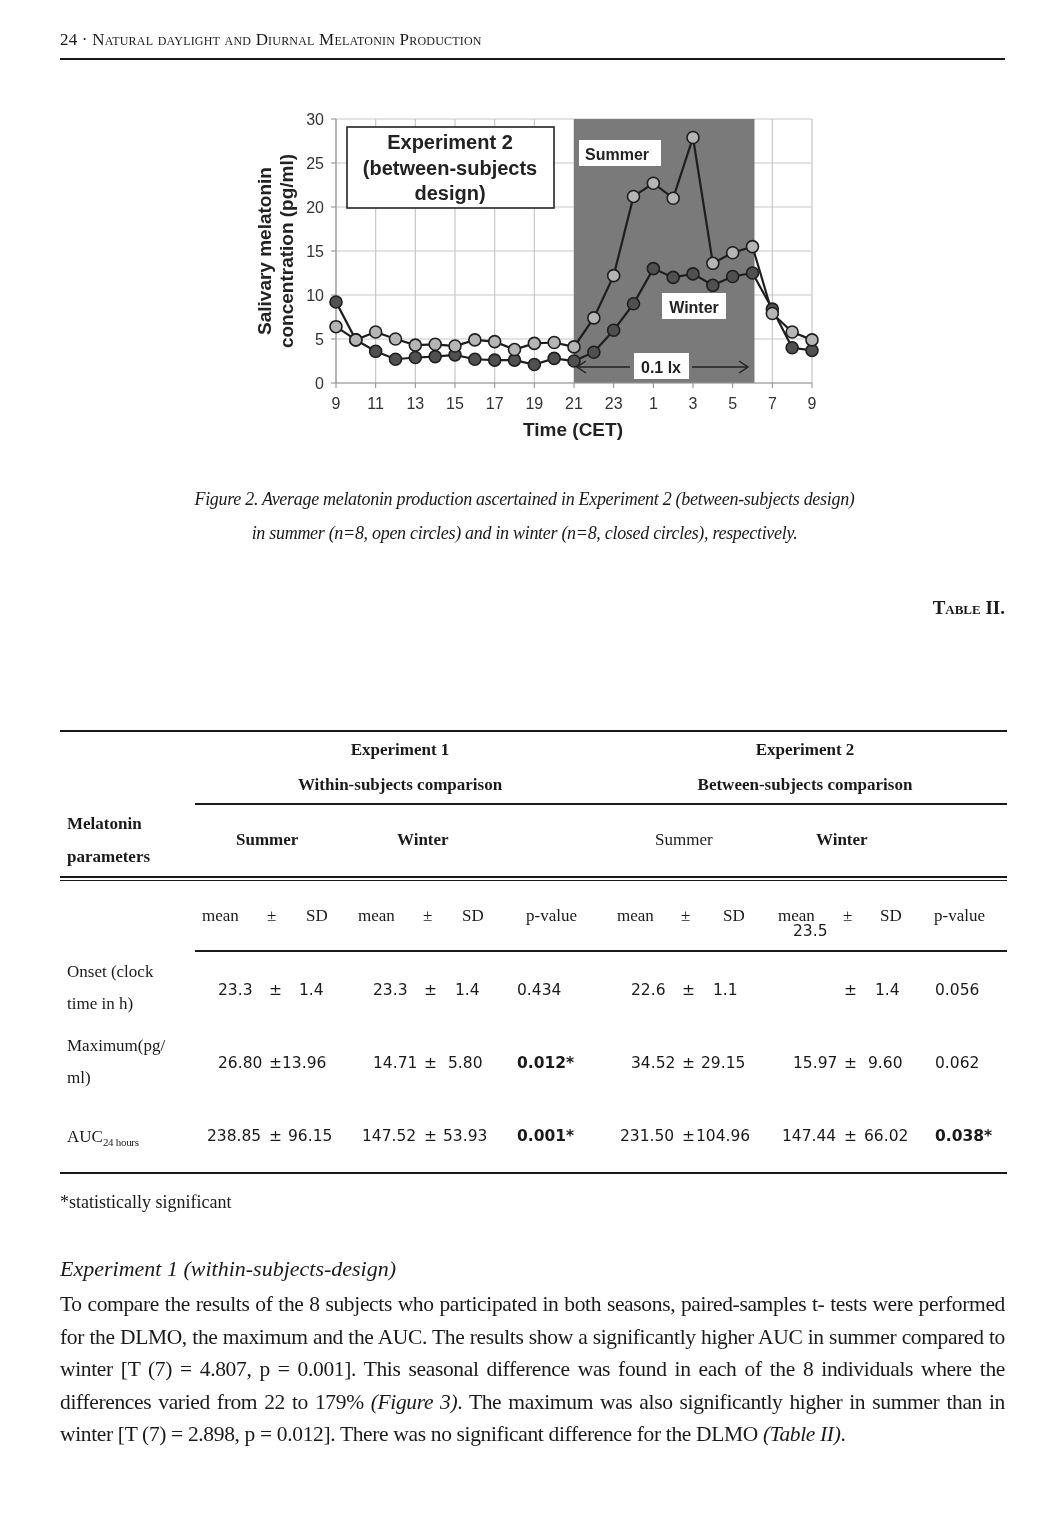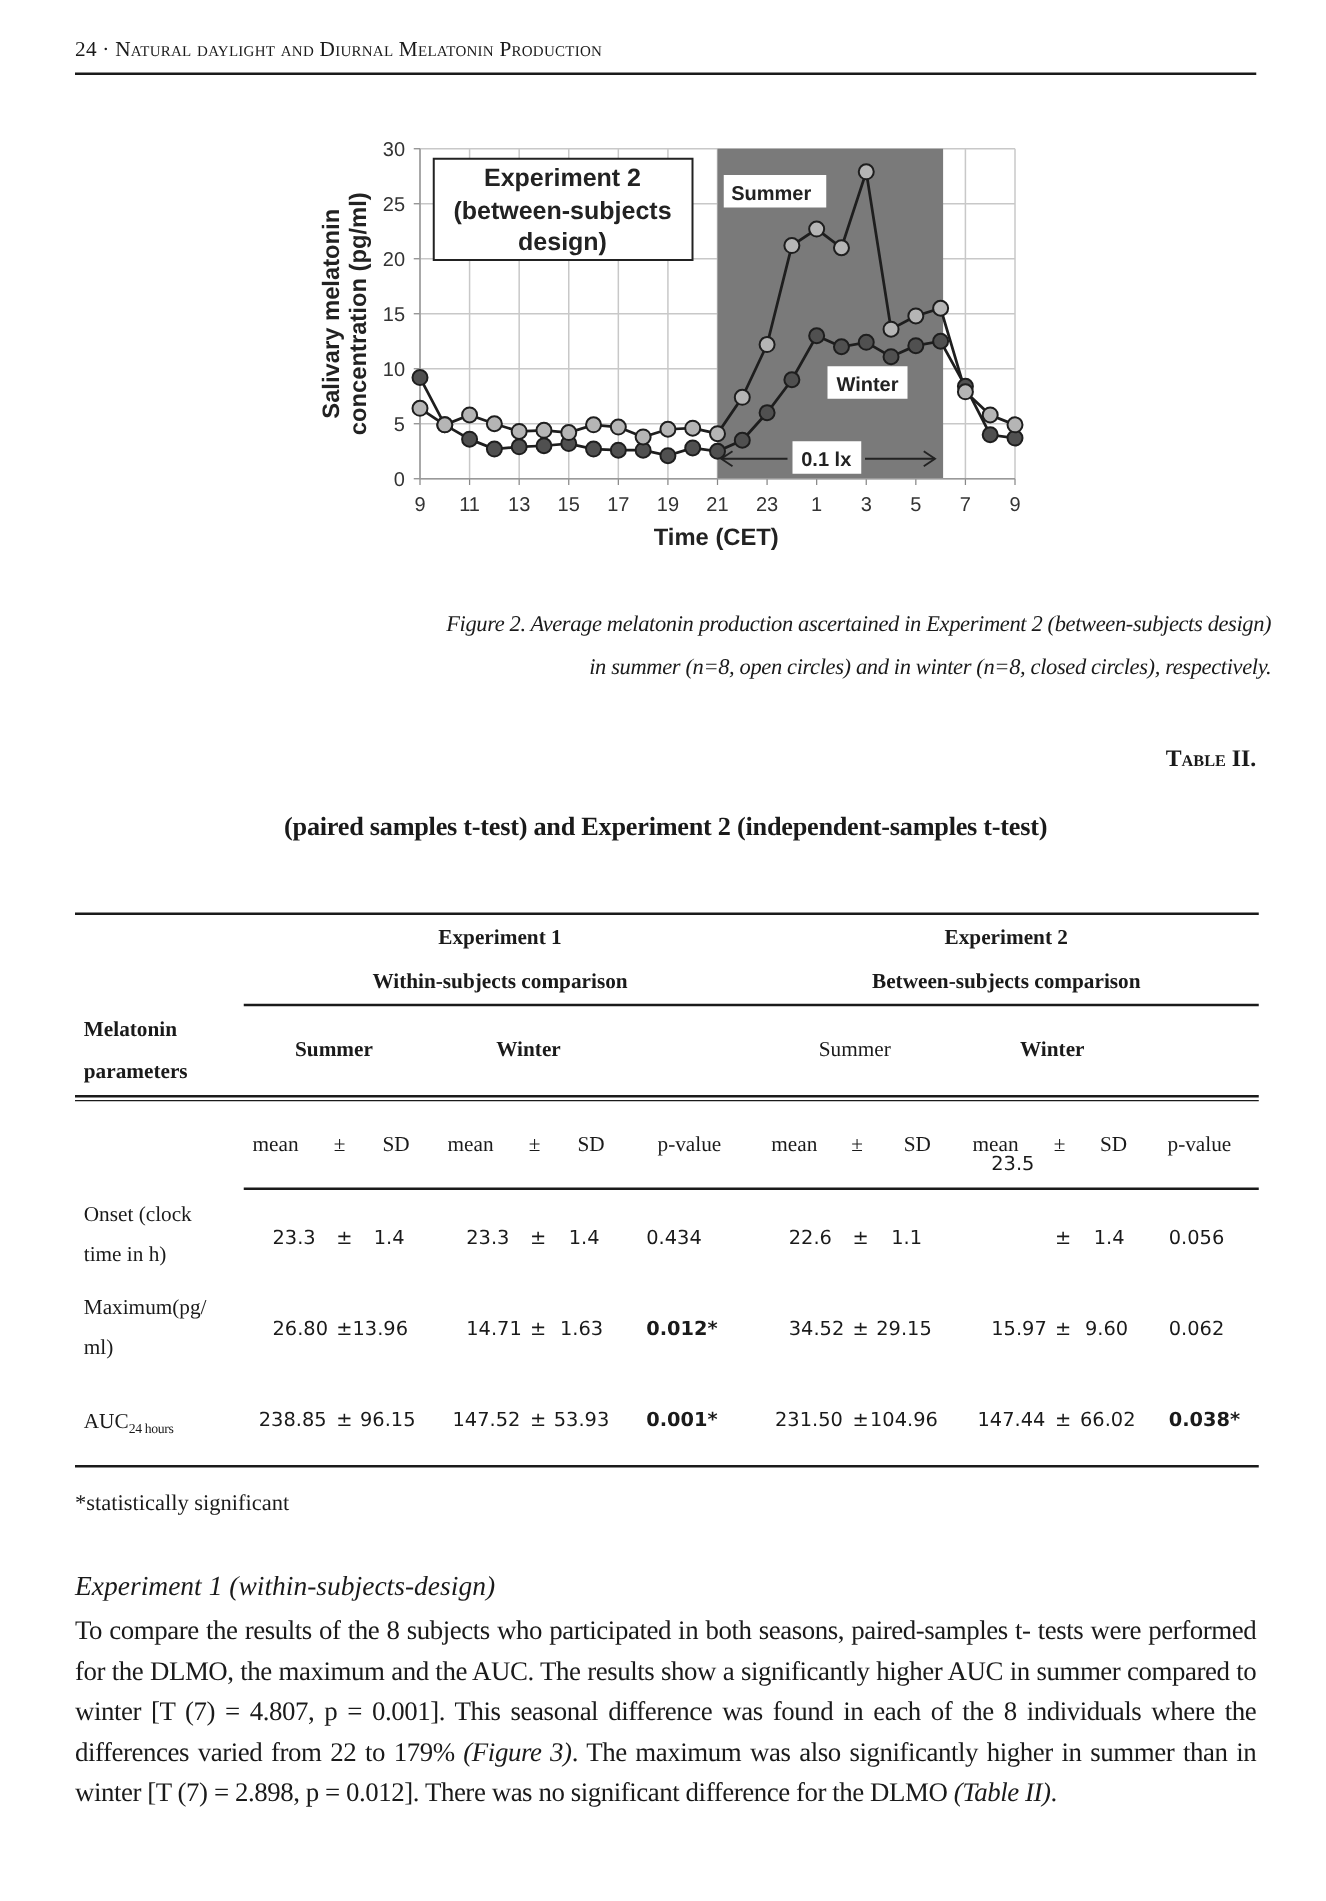--- a/index.html
+++ b/index.html
@@ -3,21 +3,21 @@
 <meta charset="utf-8">
 <style>
   html, body { margin:0; padding:0; background:#fff; }
   body { width:1061px; height:1521px; position:relative; overflow:hidden; font-family:"Liberation Serif", serif; color:#1a1a1a; }
   .abs { position:absolute; }
   #running-head { left:60px; top:30px; font-size:17px; letter-spacing:0.2px; }
   #running-head .sc { font-variant:small-caps; }
   #head-rule { left:60px; top:58px; width:945px; height:2px; background:#1a1a1a; }
   #chart-svg { left:0; top:0; }
   .sans { font-family:"Liberation Sans", sans-serif; }
-  #caption { left:72px; top:482px; width:945px; text-align:right; font-style:italic; font-size:18px; line-height:34px; letter-spacing:-0.3px; }
+  #caption { left:52px; top:482px; width:945px; text-align:center; font-style:italic; font-size:18px; line-height:34px; letter-spacing:-0.3px; }
   #table-label { right:56px; top:597px; font-size:19px; font-weight:bold; font-variant:small-caps; }
   #table-title { left:60px; top:644px; width:945px; text-align:center; font-weight:bold; font-size:21px; line-height:34px; letter-spacing:-0.2px; }
   .hr { position:absolute; background:#1a1a1a; height:2px; }
   .cell { position:absolute; font-size:17px; white-space:nowrap; }
   .bold { font-weight:bold; }
   .num { font-family:"DejaVu Sans", sans-serif; font-size:15.5px; }
   .numb { font-family:"DejaVu Sans", sans-serif; font-size:15.5px; font-weight:bold; }
   .ctr { text-align:center; }
   #footnote { left:60px; top:1192px; font-size:18px; }
   #section-heading { left:60px; top:1256px; font-size:22px; font-style:italic; }
@@ -179,21 +179,20 @@
   <text class="sans" transform="translate(293,251) rotate(-90)" text-anchor="middle" font-size="19" font-weight="bold" fill="#222">concentration (pg/ml)</text>
 </svg>
 
 <div id="caption" class="abs">
   <div>Figure 2. Average melatonin production ascertained in Experiment 2 (between-subjects design)</div>
   <div>in summer (n=8, open circles) and in winter (n=8, closed circles), respectively.</div>
 </div>
 
 <div id="table-label" class="abs">Table II.</div>
 <div id="table-title" class="abs">
-  <div>(paired samples t-test) and Experiment 2 (independent-samples t-test)</div>
 </div>
 
 <div>
   <div class="hr" style="left:60px; top:730px; width:947px;"></div>
 
   <div class="cell bold ctr" style="left:195px; top:740px; width:410px;">Experiment 1</div>
   <div class="cell bold ctr" style="left:195px; top:775px; width:410px;">Within-subjects comparison</div>
   <div class="cell bold ctr" style="left:605px; top:740px; width:400px;">Experiment 2</div>
   <div class="cell bold ctr" style="left:605px; top:775px; width:400px;">Between-subjects comparison</div>
 
@@ -247,21 +246,21 @@
   </div>
 
   <div>
     <div class="cell" style="left:67px; top:1036px;">Maximum(pg/</div>
     <div class="cell" style="left:67px; top:1068px;">ml)</div>
     <div class="cell num" style="left:218px; top:1054px;">26.80</div>
     <div class="cell num" style="left:269px; top:1054px;">±</div>
     <div class="cell num" style="left:282px; top:1054px;">13.96</div>
     <div class="cell num" style="left:373px; top:1054px;">14.71</div>
     <div class="cell num" style="left:424px; top:1054px;">±</div>
-    <div class="cell num" style="left:448px; top:1054px;">1.63</div>
+    <div class="cell num" style="left:448px; top:1054px;">5.80</div>
     <div class="cell numb" style="left:517px; top:1054px;">0.012*</div>
     <div class="cell num" style="left:631px; top:1054px;">34.52</div>
     <div class="cell num" style="left:682px; top:1054px;">±</div>
     <div class="cell num" style="left:701px; top:1054px;">29.15</div>
     <div class="cell num" style="left:793px; top:1054px;">15.97</div>
     <div class="cell num" style="left:844px; top:1054px;">±</div>
     <div class="cell num" style="left:868px; top:1054px;">9.60</div>
     <div class="cell num" style="left:935px; top:1054px;">0.062</div>
   </div>
 

